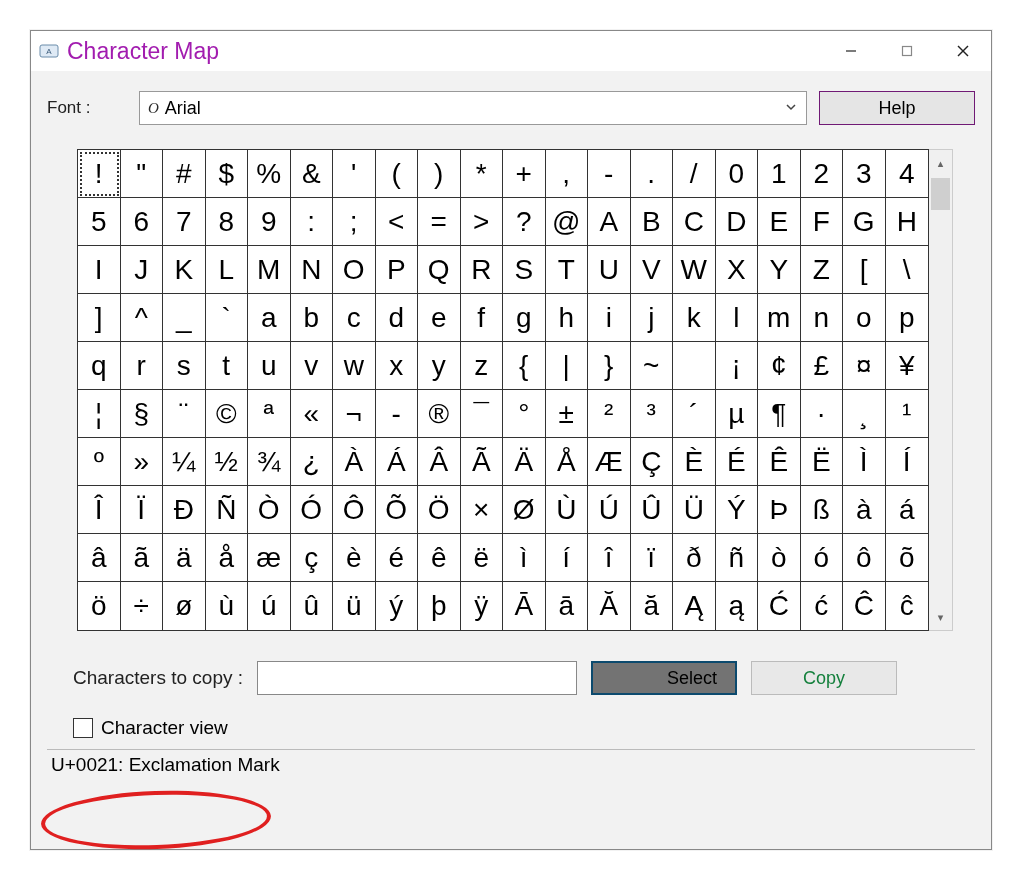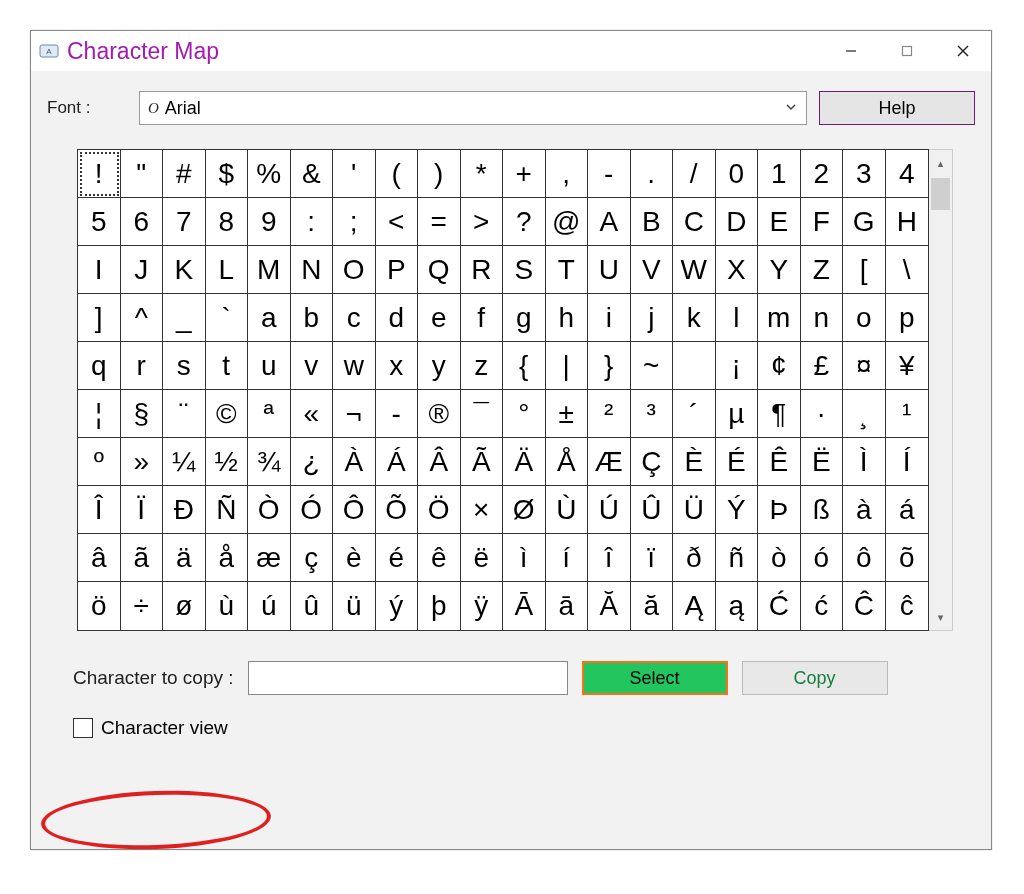--- a/index.html
+++ b/index.html
@@ -151,22 +151,23 @@
   }
   .copy-row .lbl2 { font-size:19px; color:#222; }
   .copy-input {
     width: 320px;
     height: 34px;
     background:#fff;
     border:1px solid #888;
   }
   .btn-select {
     min-width:146px;
-    border:2px solid #f97316;
-    background:#22c55e;
+    border:2px solid #0c4a6e;
+    background:#737373;
+    justify-content:flex-end;
   }
   .btn-copy {
     min-width:146px;
     color:#15803d;
     background:#e8e8e8;
     border:1px solid #bbb;
   }
 
   .adv-row {
     display:flex;
@@ -454,32 +455,33 @@
           <div class="cell last-row">ĉ</div>
         </div>
       <div class="vscroll">
         <div class="arrow">▴</div>
         <div class="thumb"></div>
         <div class="arrow">▾</div>
       </div>
     </div>
 
     <div class="copy-row">
-      <span class="lbl2">Character to copy :</span>
+      <span class="lbl2">Characters to copy :</span>
       <div class="copy-input"></div>
       <div class="btn btn-select">
         <span>Select</span>
       </div>
       <div class="btn btn-copy">
         <span>Copy</span>
       </div>
     </div>
 
     <div class="adv-row">
       <div class="checkbox"></div>
       <span class="advlbl">Character view</span>
     </div>
 
+    <div class="status">U+0021: Exclamation Mark</div>
 
     <div class="annotation-ring" style="left:10px; width:230px; top:720px; height:58px; transform: rotate(-2deg);"></div>
 
   </div>
 </div>
 
 </body></html>

